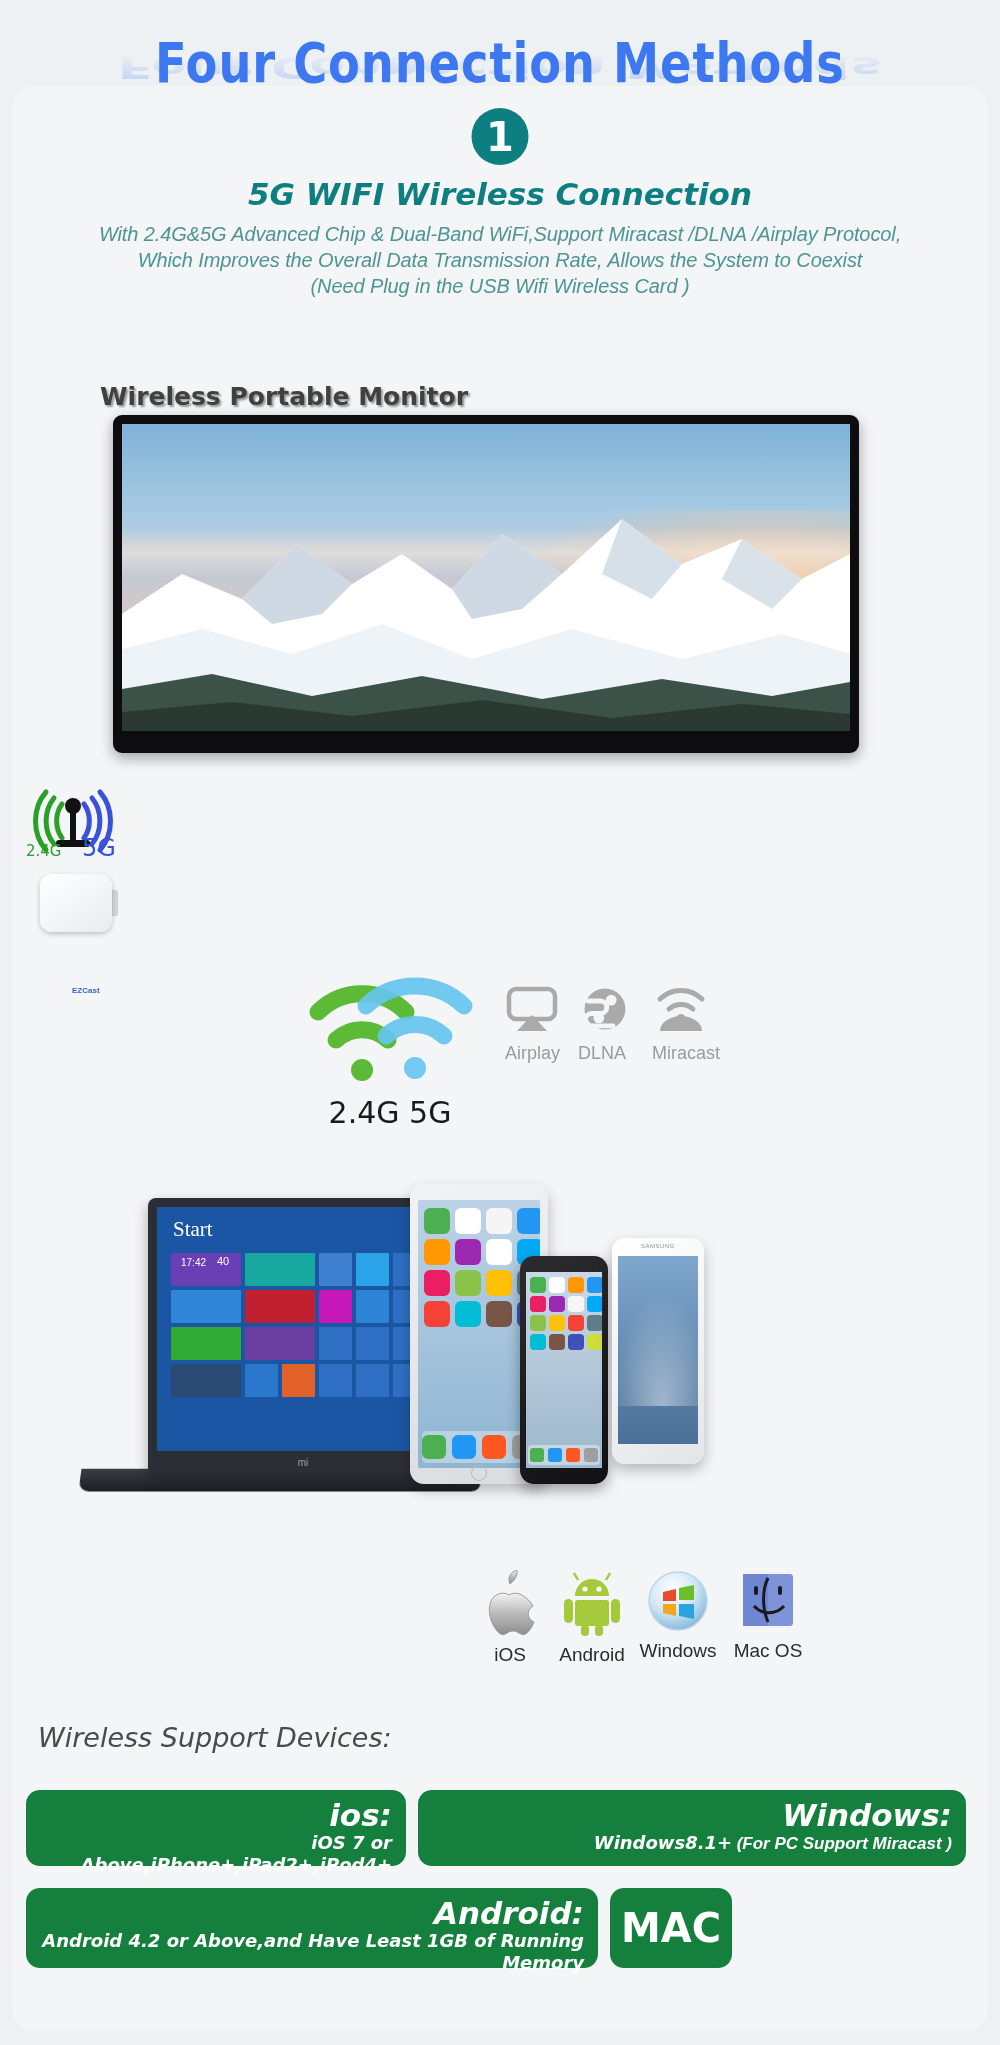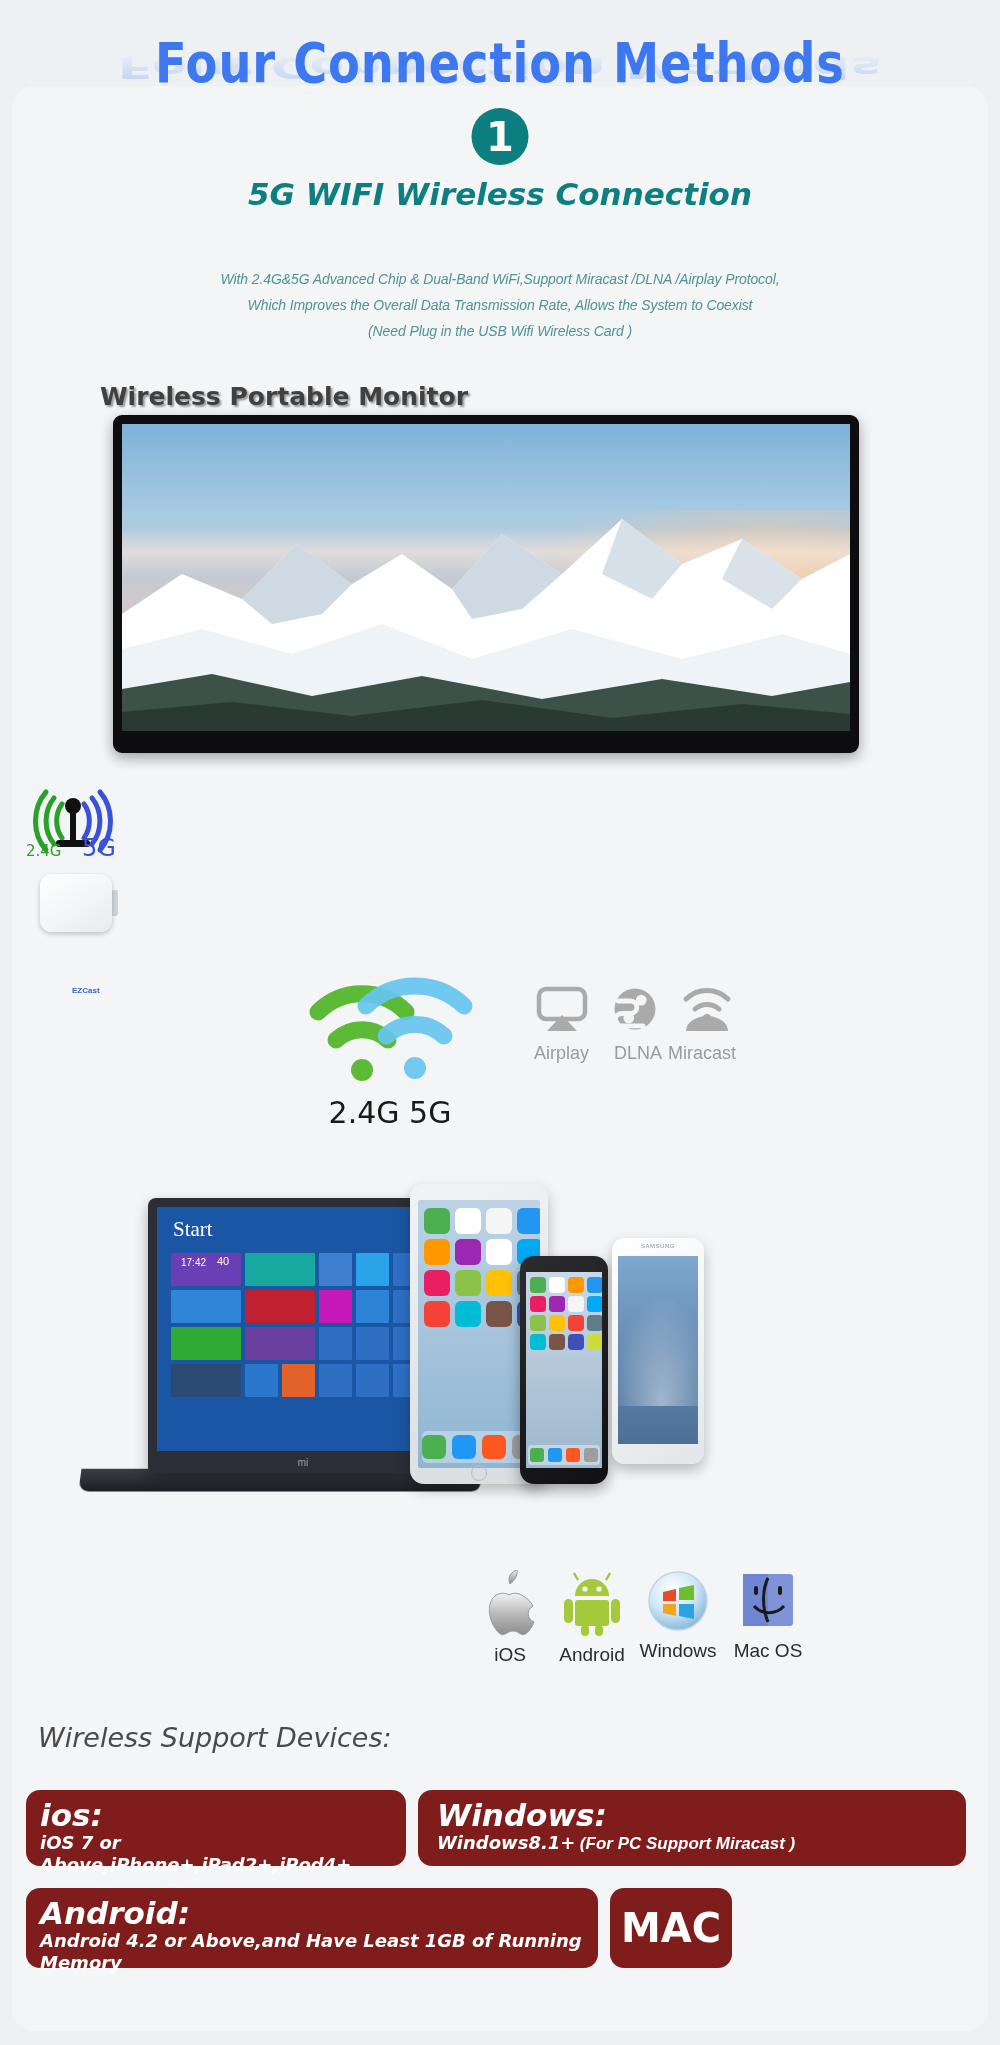--- a/index.html
+++ b/index.html
@@ -64,25 +64,24 @@
     font-family: "DejaVu Sans", sans-serif;
     font-weight: bold; font-style: italic;
     font-size: 31px;
     color: #0d7f80;
   }
 
   .sec-desc {
     position: absolute; left: 0; top: 221px; width: 1000px;
     text-align: center;
     font-style: italic;
-    font-size: 14px;
+    font-size: 20px;
     line-height: 26px;
     color: #4e9492;
     letter-spacing: -0.1px;
-    margin-top: 45px;
   }
 
   .monitor-label {
     position: absolute; left: 100px; top: 382px;
     font-family: "DejaVu Sans", sans-serif;
     font-weight: bold; font-size: 25px;
     color: #404040;
     text-shadow: 2px 2px 2px rgba(80,80,80,0.55);
   }
 
@@ -126,21 +125,21 @@
 
   
   .wifi-big { position:absolute; left:300px; top:966px; width:180px; height:125px; }
   .wifi-caption {
     position:absolute; left:300px; top:1095px; width:180px; text-align:center;
     font-family:"DejaVu Sans", sans-serif; font-size:30px; color:#1a1a1a;
     white-space: nowrap;
   }
 
   
-  .proto { position:absolute; top:985px; width:84px; text-align:right; }
+  .proto { position:absolute; top:985px; width:84px; text-align:left; }
   .proto-label { margin-top:6px; font-size:18px; color:#9b9b9b; font-family:"Liberation Sans", sans-serif; }
 
   
   .devices { position:absolute; left:80px; top:1178px; width:840px; height:370px; }
 
   .laptop-base { position:absolute; left:0px; top:290px; width:400px; height:24px;
     background: linear-gradient(#3a3f45,#1b1e22); border-radius: 0 0 10px 10px;
     transform: perspective(500px) rotateX(18deg); }
   .laptop { position:absolute; left:68px; top:20px; width:310px; height:275px;
     background:#2b2f35; border-radius:8px 8px 3px 3px; padding:9px 9px 22px 9px;
@@ -196,22 +195,22 @@
   .os-item { position:absolute; width:100px; text-align:center; }
   .os-label { margin-top:4px; font-size:19px; color:#2b2b2b; }
 
   
   .support-title {
     position:absolute; left:38px; top:1722px;
     font-size:27px; font-style:italic; color:#4a4a4a;
     font-family:"DejaVu Sans", sans-serif;
   }
   .tealbox {
-    position:absolute; background:#7f1d1d; border-radius:14px;
-    color:#ffffff; padding:8px 14px;
+    position:absolute; background:#15803d; border-radius:14px;
+    color:#ffffff; padding:8px 14px;text-align:right;
   }
   .tb-head { font-family:"DejaVu Sans", sans-serif; font-weight:bold; font-style:italic;
     font-size:31px; line-height:34px; }
   .tb-sub { font-family:"DejaVu Sans", sans-serif; font-weight:bold; font-style:italic;
     font-size:18px; line-height:22px; }
   .tb-note { font-size:17px; font-weight:bold; font-style:italic; }
 
   .box-ios { left:26px; top:1790px; width:380px; height:76px; }
   .box-win { left:418px; top:1790px; width:548px; height:76px;padding-left:19px; }
   .box-and { left:26px; top:1888px; width:572px; height:80px; }

